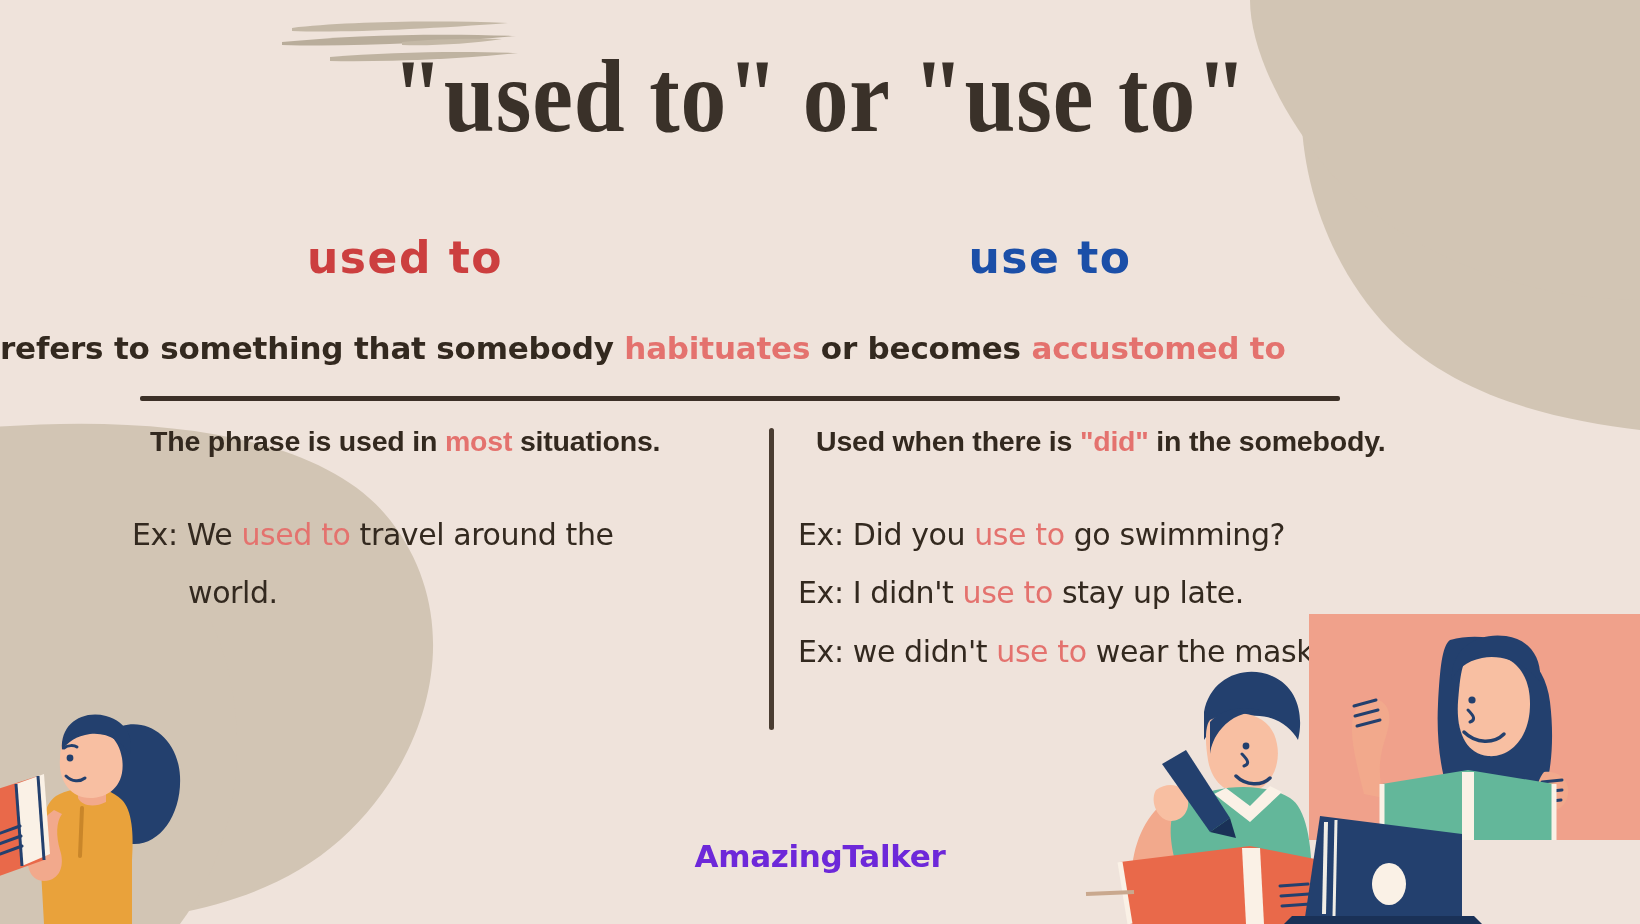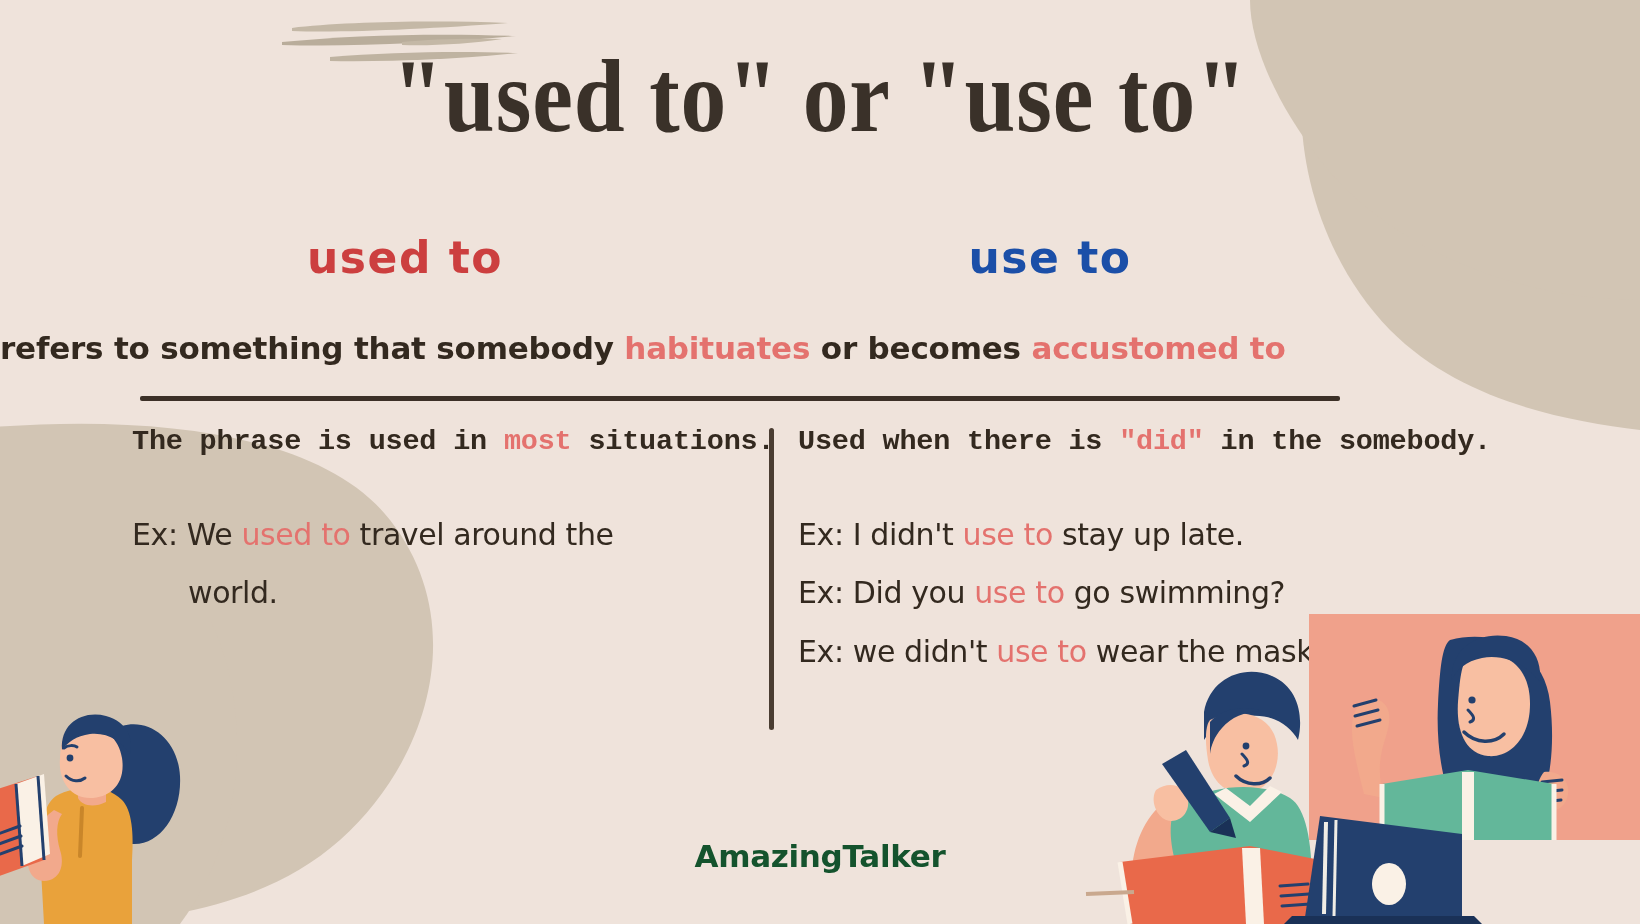--- a/index.html
+++ b/index.html
@@ -109,27 +109,28 @@
 
   
   .column {
     position: absolute;
     top: 424px;
   }
   .column.left  { left: 132px; width: 620px; }
   .column.right { left: 798px; width: 640px; }
 
   .col-rule {
-    font-family: Liberation Mono, monospace;
+    font-family: Liberation Sans, sans-serif;
     font-weight: 700;
     font-size: 28.5px;
     letter-spacing: -0.2px;
     color: #33291F;
     line-height: 1.25;
     white-space: nowrap;
+    margin-left: 18px;
   }
   .col-rule .hl { color: #E4726E; }
 
   .examples {
     margin-top: 46px;
   }
   .example {
     font-family: "DejaVu Sans", "Liberation Sans", sans-serif;
     font-weight: 400;
     font-size: 30px;
@@ -144,21 +145,21 @@
   .brand {
     position: absolute;
     left: 0;
     top: 838px;
     width: 1640px;
     text-align: center;
     font-family: "DejaVu Sans", sans-serif;
     font-weight: 700;
     font-size: 31px;
     letter-spacing: -0.3px;
-    color: #14532d;
+    color: #6d28d9;
   }
 
   
   .illus {
     position: absolute;
     pointer-events: none;
   }
   .illus-left  { left: -18px;  top: 684px; width: 250px; height: 240px; }
   .illus-right { left: 1064px; top: 594px; width: 576px; height: 330px; }
 </style>
@@ -196,22 +197,22 @@
   <div class="column left">
     <div class="col-rule"><span>The phrase is used in </span><span class="hl">most</span><span> situations.</span></div>
     <div class="examples">
       <div class="example"><span>Ex: We </span><span class="hl">used to</span><span> travel around the</span><span class="cont">world.</span></div>
     </div>
   </div>
 
   <div class="column right">
     <div class="col-rule"><span>Used when there is </span><span class="hl">"did"</span><span> in the somebody.</span></div>
     <div class="examples">
+      <div class="example"><span>Ex: Did you </span><span class="hl">use to</span><span> go swimming?</span></div>
       <div class="example"><span>Ex: I didn't </span><span class="hl">use to</span><span> stay up late.</span></div>
-      <div class="example"><span>Ex: Did you </span><span class="hl">use to</span><span> go swimming?</span></div>
       <div class="example"><span>Ex: we didn't </span><span class="hl">use to</span><span> wear the mask.</span></div>
     </div>
   </div>
 
   <div class="brand">AmazingTalker</div>
 
   <svg class="illus illus-left" viewBox="0 0 250 240">
 
     <path d="M140,42 C168,34 196,56 198,92 C200,130 178,162 150,160 C124,158 112,130 118,100 C122,74 128,50 140,42 Z" fill="#23406E"></path>
 

